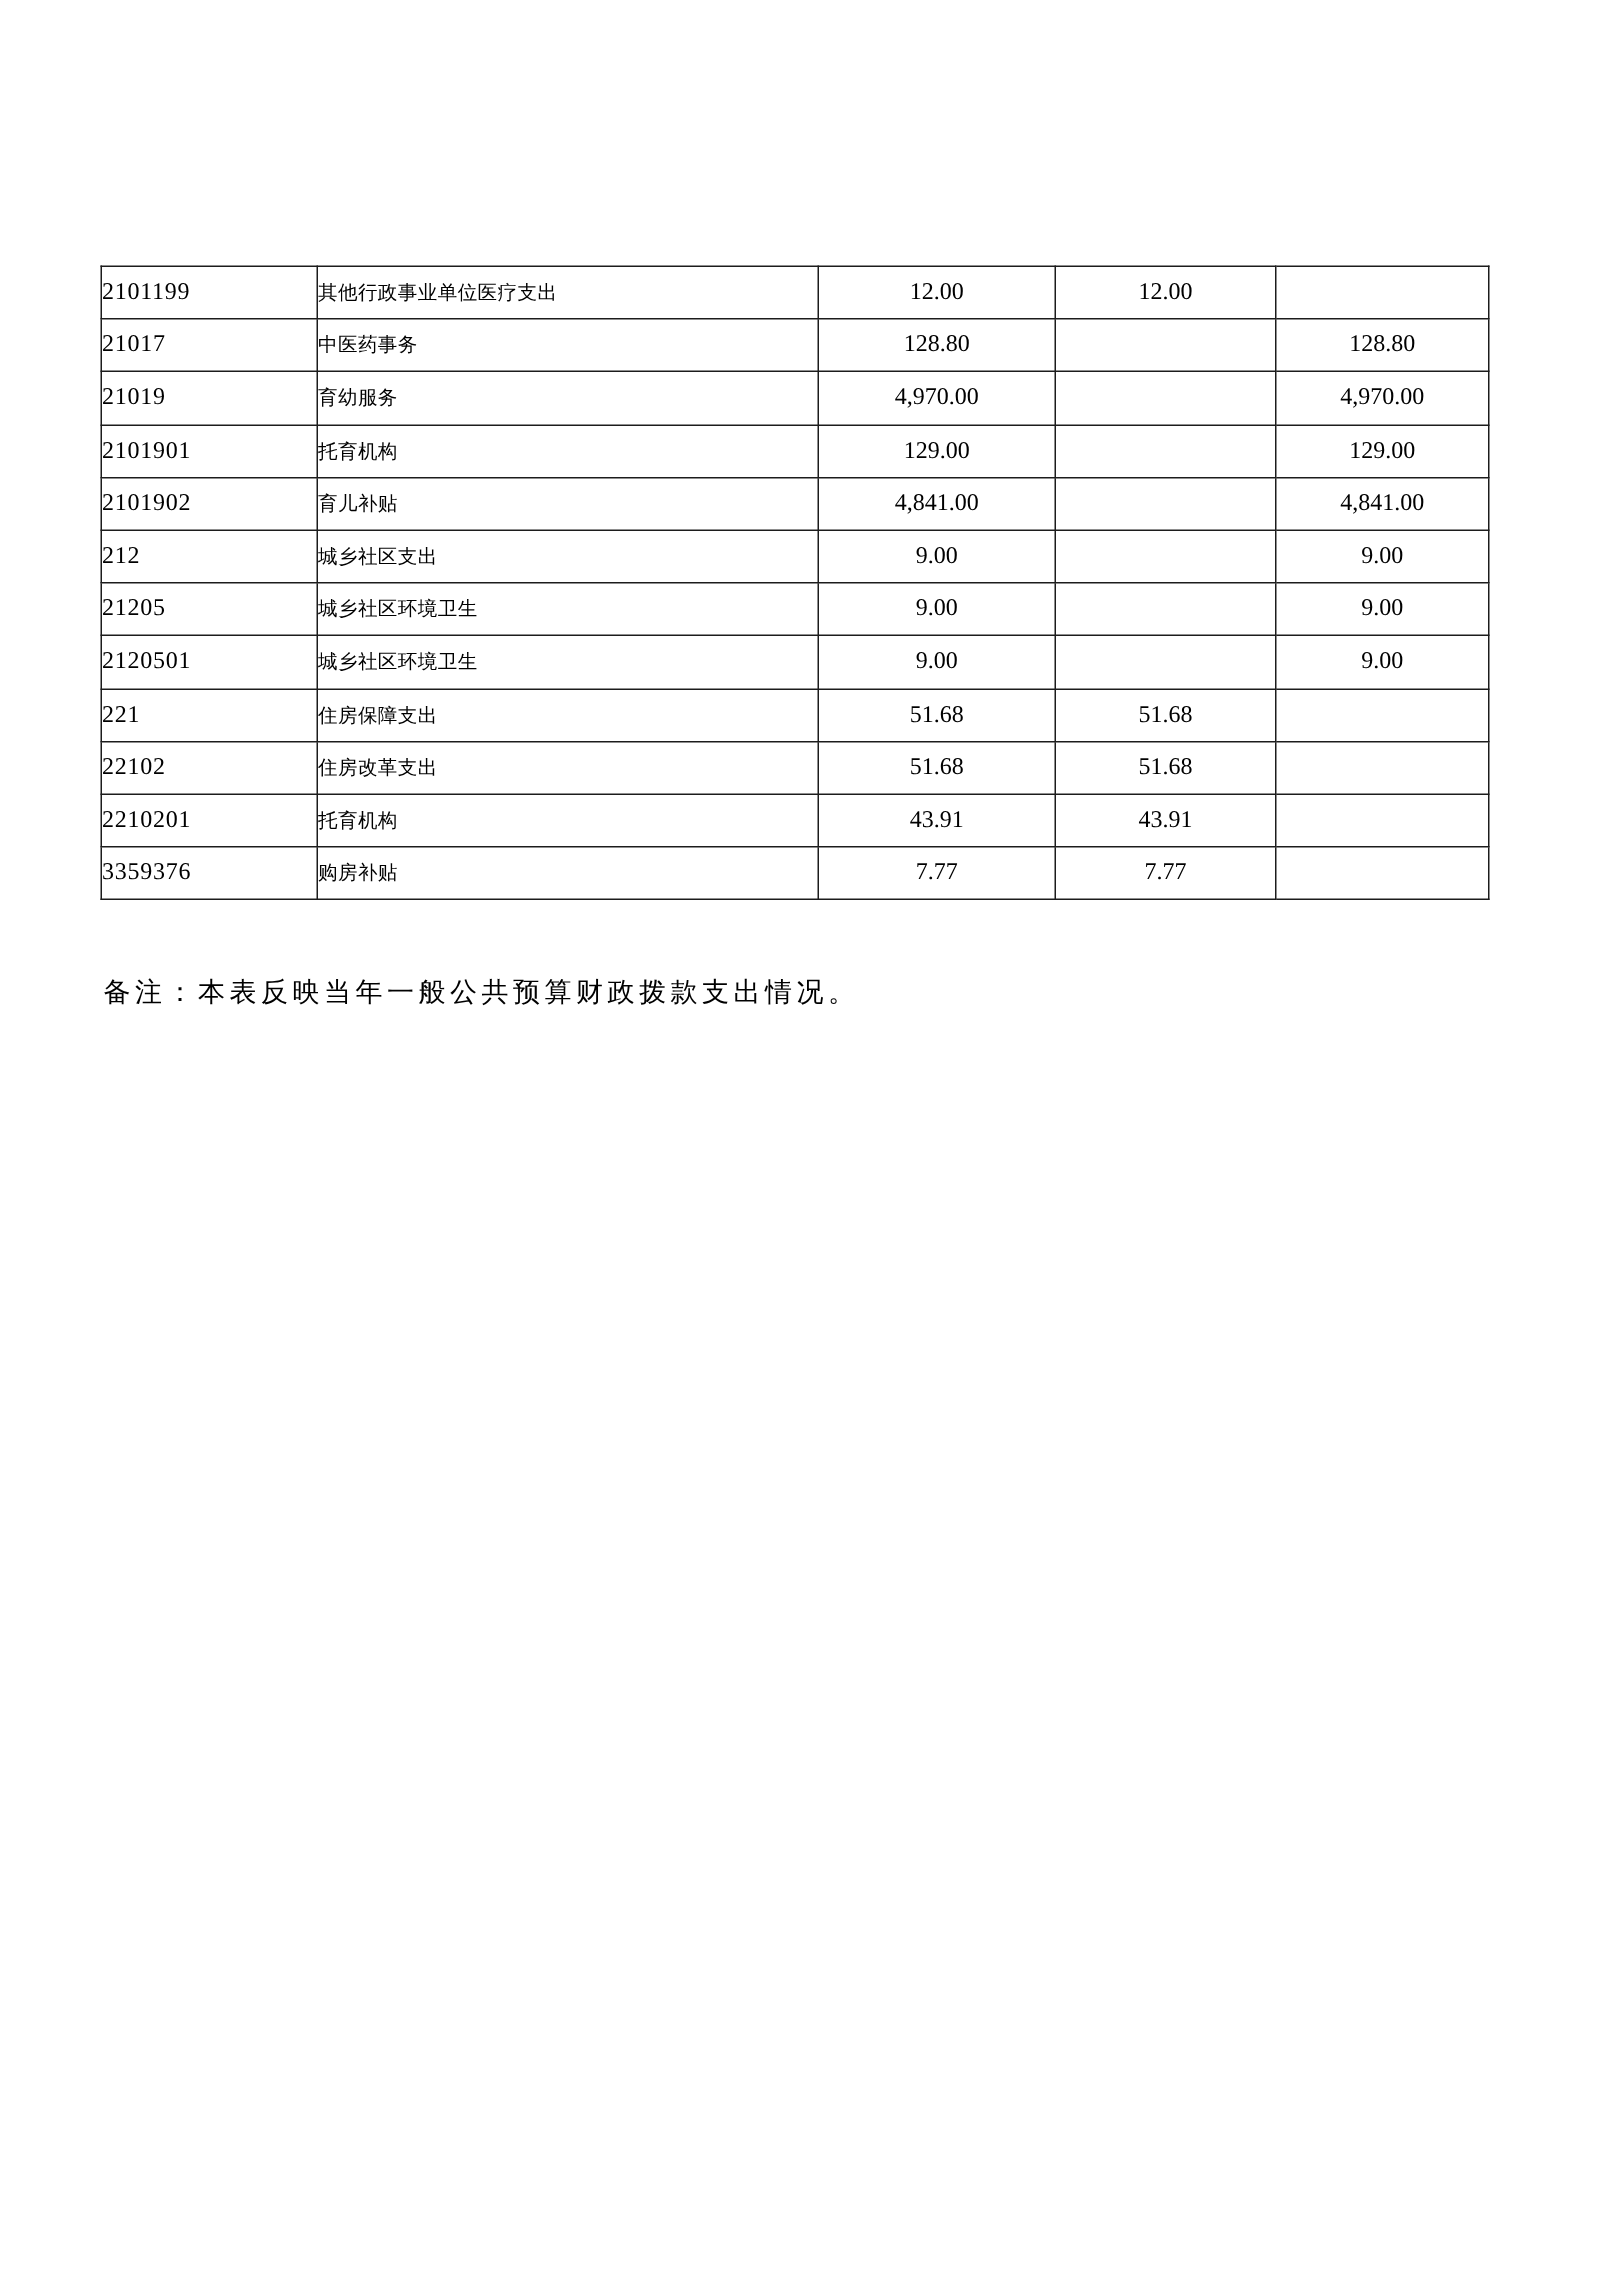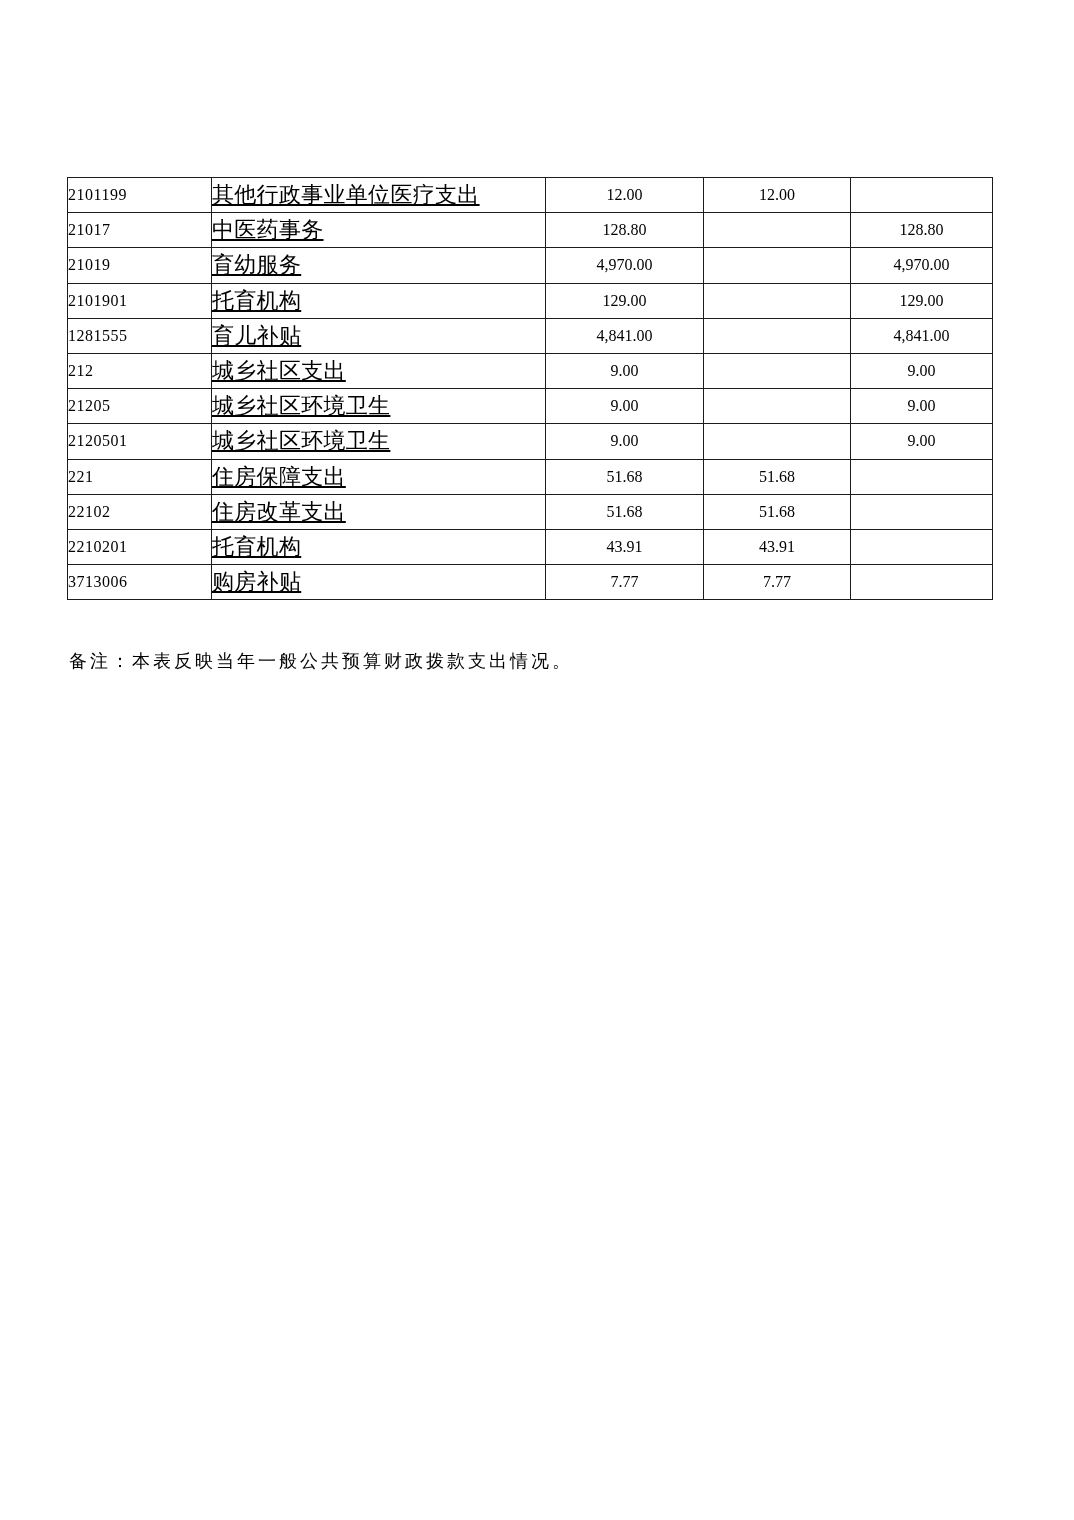--- a/index.html
+++ b/index.html
@@ -31,23 +31,22 @@
     vertical-align: middle;
     white-space: nowrap;
     overflow: hidden;
     background: #ffffff;
   }
   td.cell-code {
     font-size: 16px;
     letter-spacing: 0.5px;
   }
   td.cell-name {
-    font-size: 22px;
+    font-size: 13px;
     letter-spacing: 0.3px;
-    text-decoration: underline;
   }
   td.cell-num {
     font-size: 16px;
     text-align: center;
     padding-right: 10px;
   }
   
   td.code-l1 { padding-left: 6px; }
   td.code-l2 { padding-left: 15px; }
   td.code-l3 { padding-left: 25px; }
@@ -108,21 +107,21 @@
 
   <tr>
     <td class="cell-code code-l3">2101901</td>
     <td class="cell-name name-l3">托育机构</td>
     <td class="cell-num">129.00</td>
     <td class="cell-num"></td>
     <td class="cell-num">129.00</td>
   </tr>
 
   <tr>
-    <td class="cell-code code-l3">1281555</td>
+    <td class="cell-code code-l3">2101902</td>
     <td class="cell-name name-l3">育儿补贴</td>
     <td class="cell-num">4,841.00</td>
     <td class="cell-num"></td>
     <td class="cell-num">4,841.00</td>
   </tr>
 
   <tr>
     <td class="cell-code code-l1">212</td>
     <td class="cell-name name-l1">城乡社区支出</td>
     <td class="cell-num">9.00</td>
@@ -164,21 +163,21 @@
 
   <tr>
     <td class="cell-code code-l3">2210201</td>
     <td class="cell-name name-l3">托育机构</td>
     <td class="cell-num">43.91</td>
     <td class="cell-num">43.91</td>
     <td class="cell-num"></td>
   </tr>
 
   <tr>
-    <td class="cell-code code-l3">3713006</td>
+    <td class="cell-code code-l3">3359376</td>
     <td class="cell-name name-l3">购房补贴</td>
     <td class="cell-num">7.77</td>
     <td class="cell-num">7.77</td>
     <td class="cell-num"></td>
   </tr>
 </tbody>
   </table>
 
   <div class="footnote">备注：本表反映当年一般公共预算财政拨款支出情况。</div>
 

